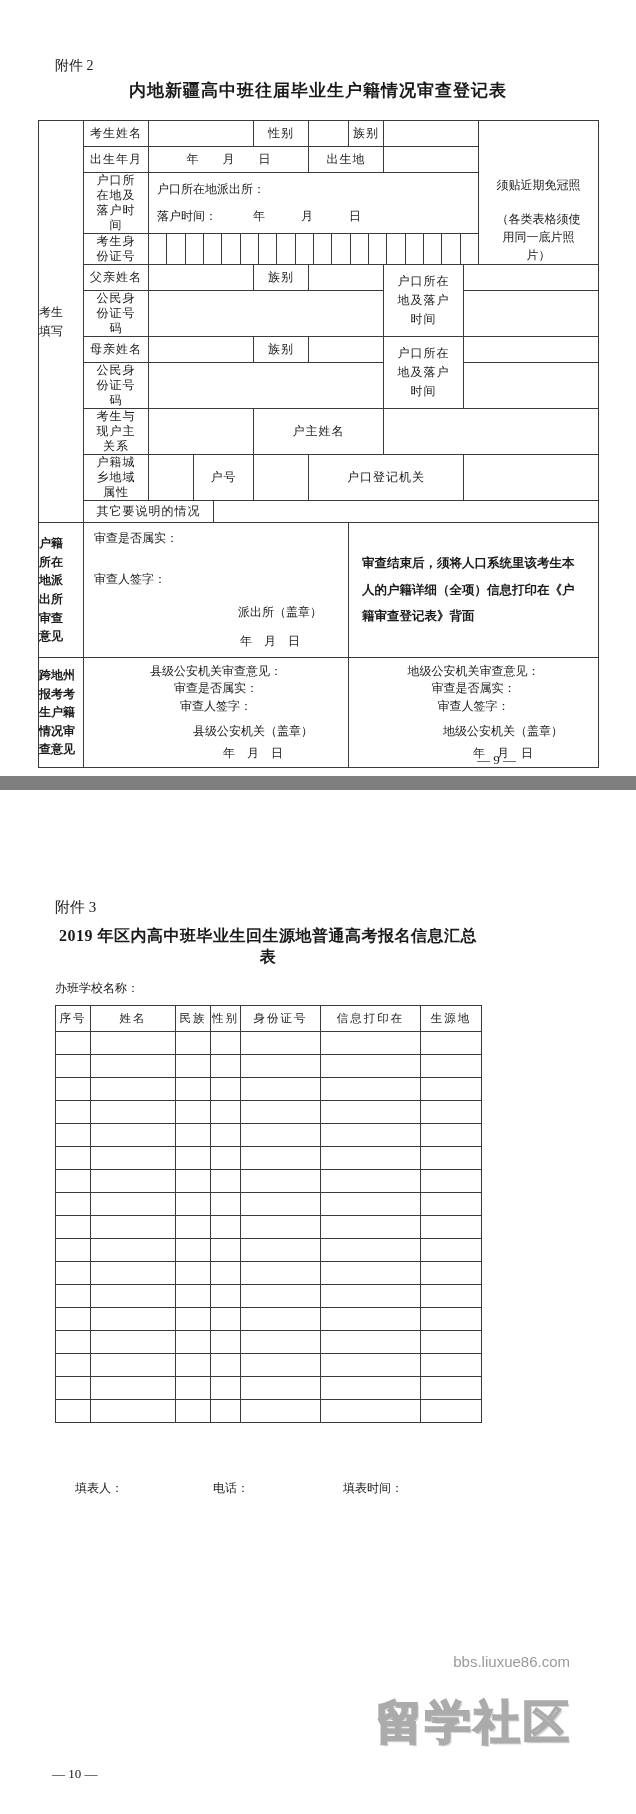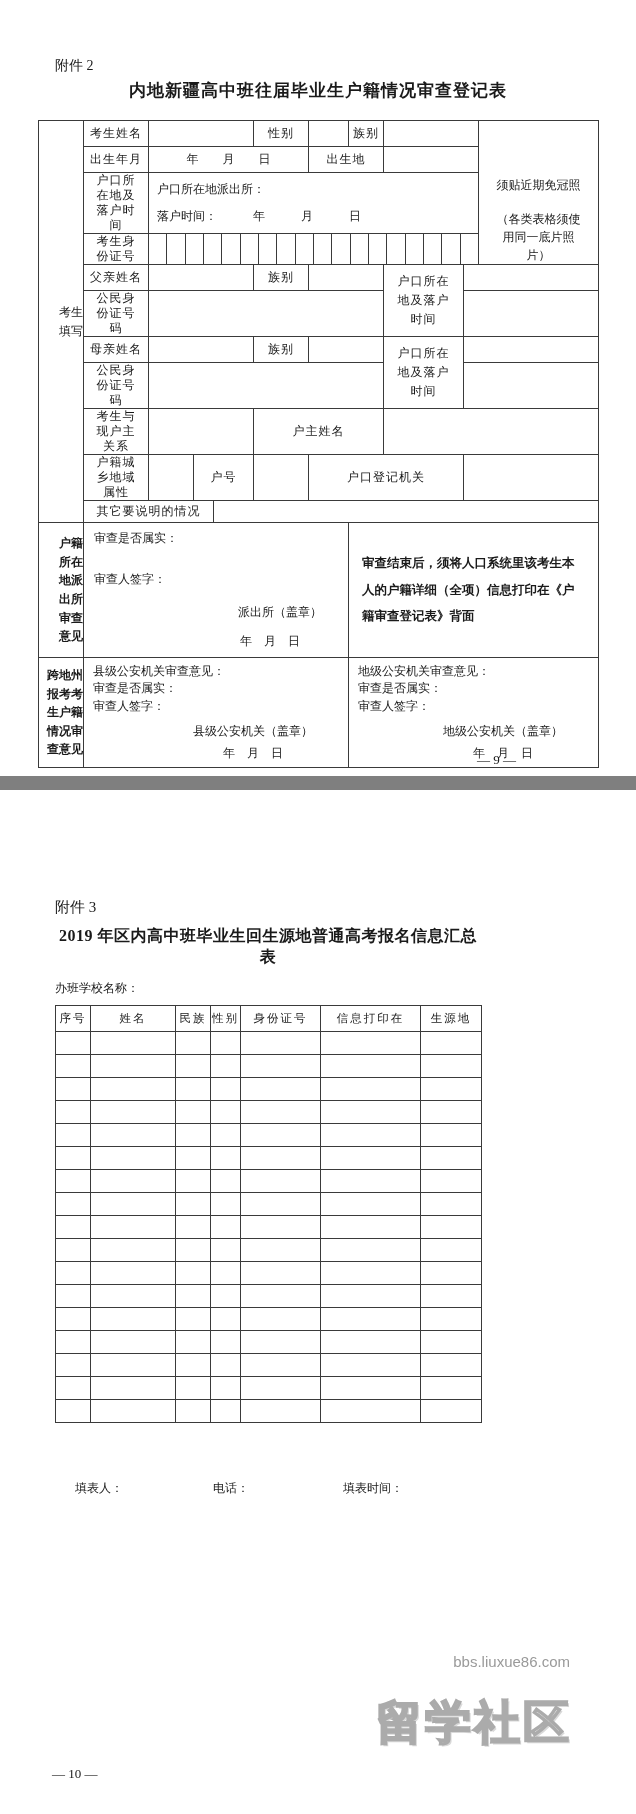--- a/index.html
+++ b/index.html
@@ -20,41 +20,41 @@
   
   table{border-collapse:collapse;table-layout:fixed;}
   .t1{top:120px;left:38px;width:560px;font-size:12px;}
   .t1 td{border:1px solid var(--border);vertical-align:middle;overflow:hidden;}
   .r26 td{height:26px;} .r52 td{height:52px;} .r28 td{height:28px;}
   .r34 td{height:34px;} .r32 td{height:32px;} .r22 td{height:22px;}
   .r120 td{height:120px;} .r88 td{height:88px;}
   .lbl{text-align:center;letter-spacing:1px;line-height:1.25;}
   .w4{display:inline-block;width:4em;word-break:break-all;text-align:center;vertical-align:middle;}
   .w5{display:inline-block;width:5em;word-break:break-all;text-align:center;vertical-align:middle;line-height:1.6;}
-  .vlabel{text-align:right;}
+  .vlabel{text-align:left;}
   .v2{display:inline-block;width:2em;word-break:break-all;line-height:1.55;vertical-align:middle;}
   .v3{display:inline-block;width:3em;word-break:break-all;line-height:1.55;vertical-align:middle;font-weight:bold;}
   .bold{font-weight:bold;}
   .center{text-align:center;}
   .photo-cell div{padding:0 6px;justify-content:flex-end;}
   .photo-inner{display:flex;flex-direction:column;justify-content:center;gap:16px;height:100%;text-align:center;font-size:12px;line-height:1.5;}
   .hukou-cell{padding:4px 8px;}
   .hukou-inner{display:flex;flex-direction:column;justify-content:space-between;height:44px;}
   .nopad{padding:0 !important;}
   .idboxes{display:flex;height:100%;width:100%;}
   .idbox{flex:1 1 auto;border-right:1px solid var(--border);height:100%;}
   .idbox:last-child{border-right:none;}
   .opinion{padding:7px 10px;vertical-align:top !important;}
   .opinion-inner{display:flex;flex-direction:column;height:100%;}
   .op-sign{margin-top:24px;}
   .op-stamp{align-self:flex-end;margin-top:16px;margin-right:16px;}
   .op-date{align-self:flex-end;margin-top:12px;margin-right:38px;}
   .boldnote{padding:8px 13px;font-weight:bold;font-size:12.5px;line-height:2.15;text-align:left;margin-top:18px;}
   .op3{padding:5px 9px;vertical-align:top !important;}
-  .op3-inner{display:flex;flex-direction:column;height:100%;font-size:12px;line-height:1.45;}
+  .op3-inner{display:flex;flex-direction:column;height:100%;font-size:12px;line-height:1.45;align-items:center;}
   .op3-stamp{align-self:flex-end;margin-top:8px;margin-right:26px;}
   .op3-date{align-self:flex-end;margin-top:4px;margin-right:56px;}
   
   .notes{top:675px;left:42px;width:502px;font-size:10.5px;line-height:1.2;text-align:justify;}
   .notes p{margin:0;}
   .pagenum1{top:752px;right:120px;font-size:13px;}
   
   .divider{top:776px;left:0;width:636px;height:14px;background:var(--divider);}
   
   .attach2{top:898px;left:55px;font-size:15px;}

